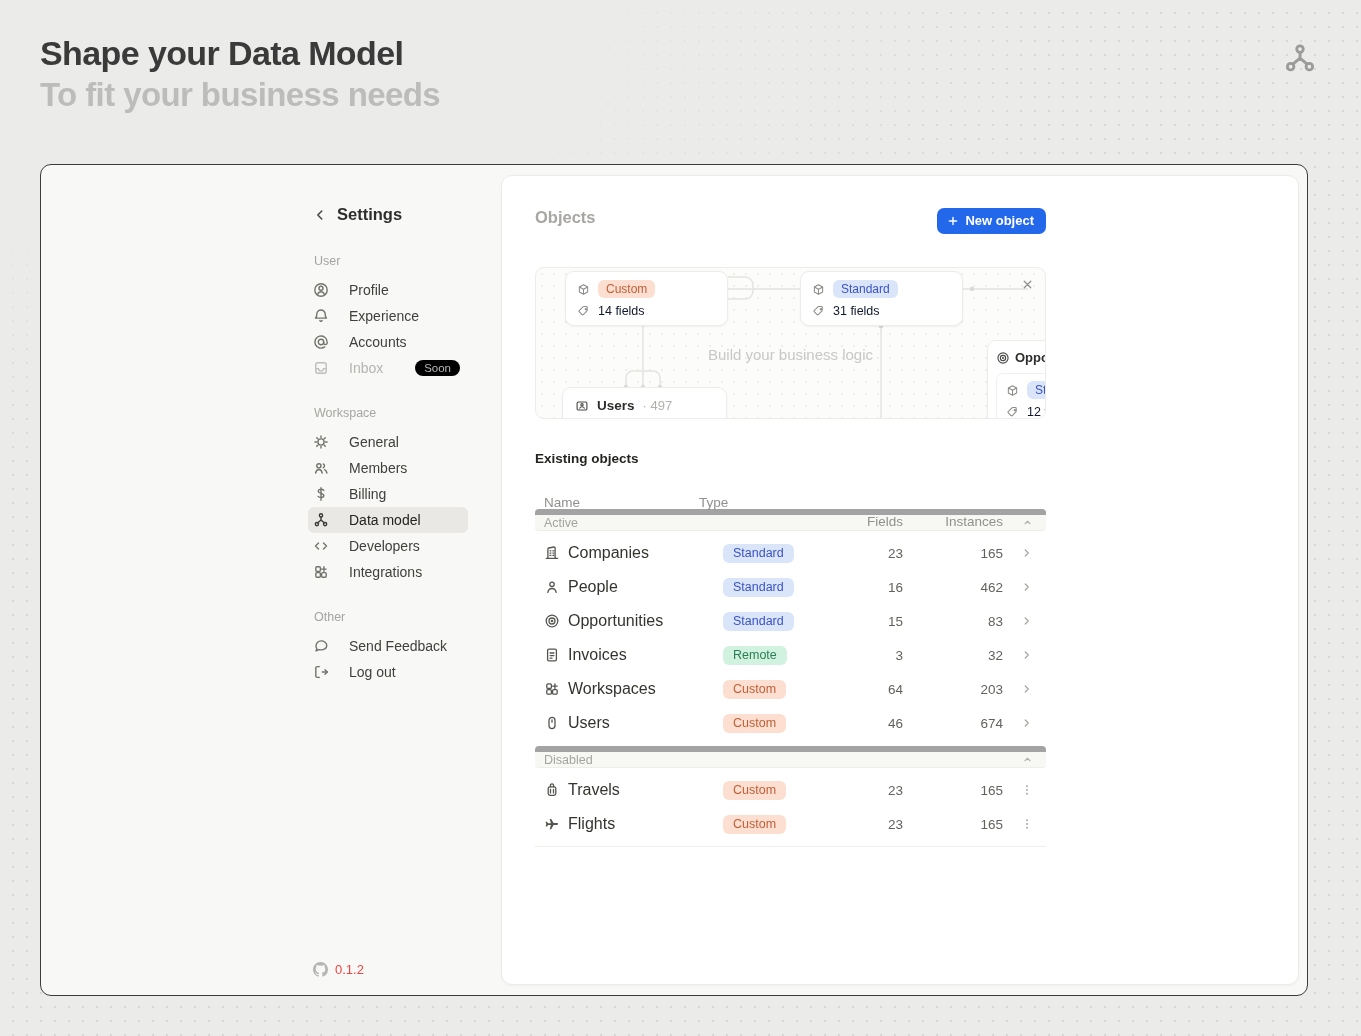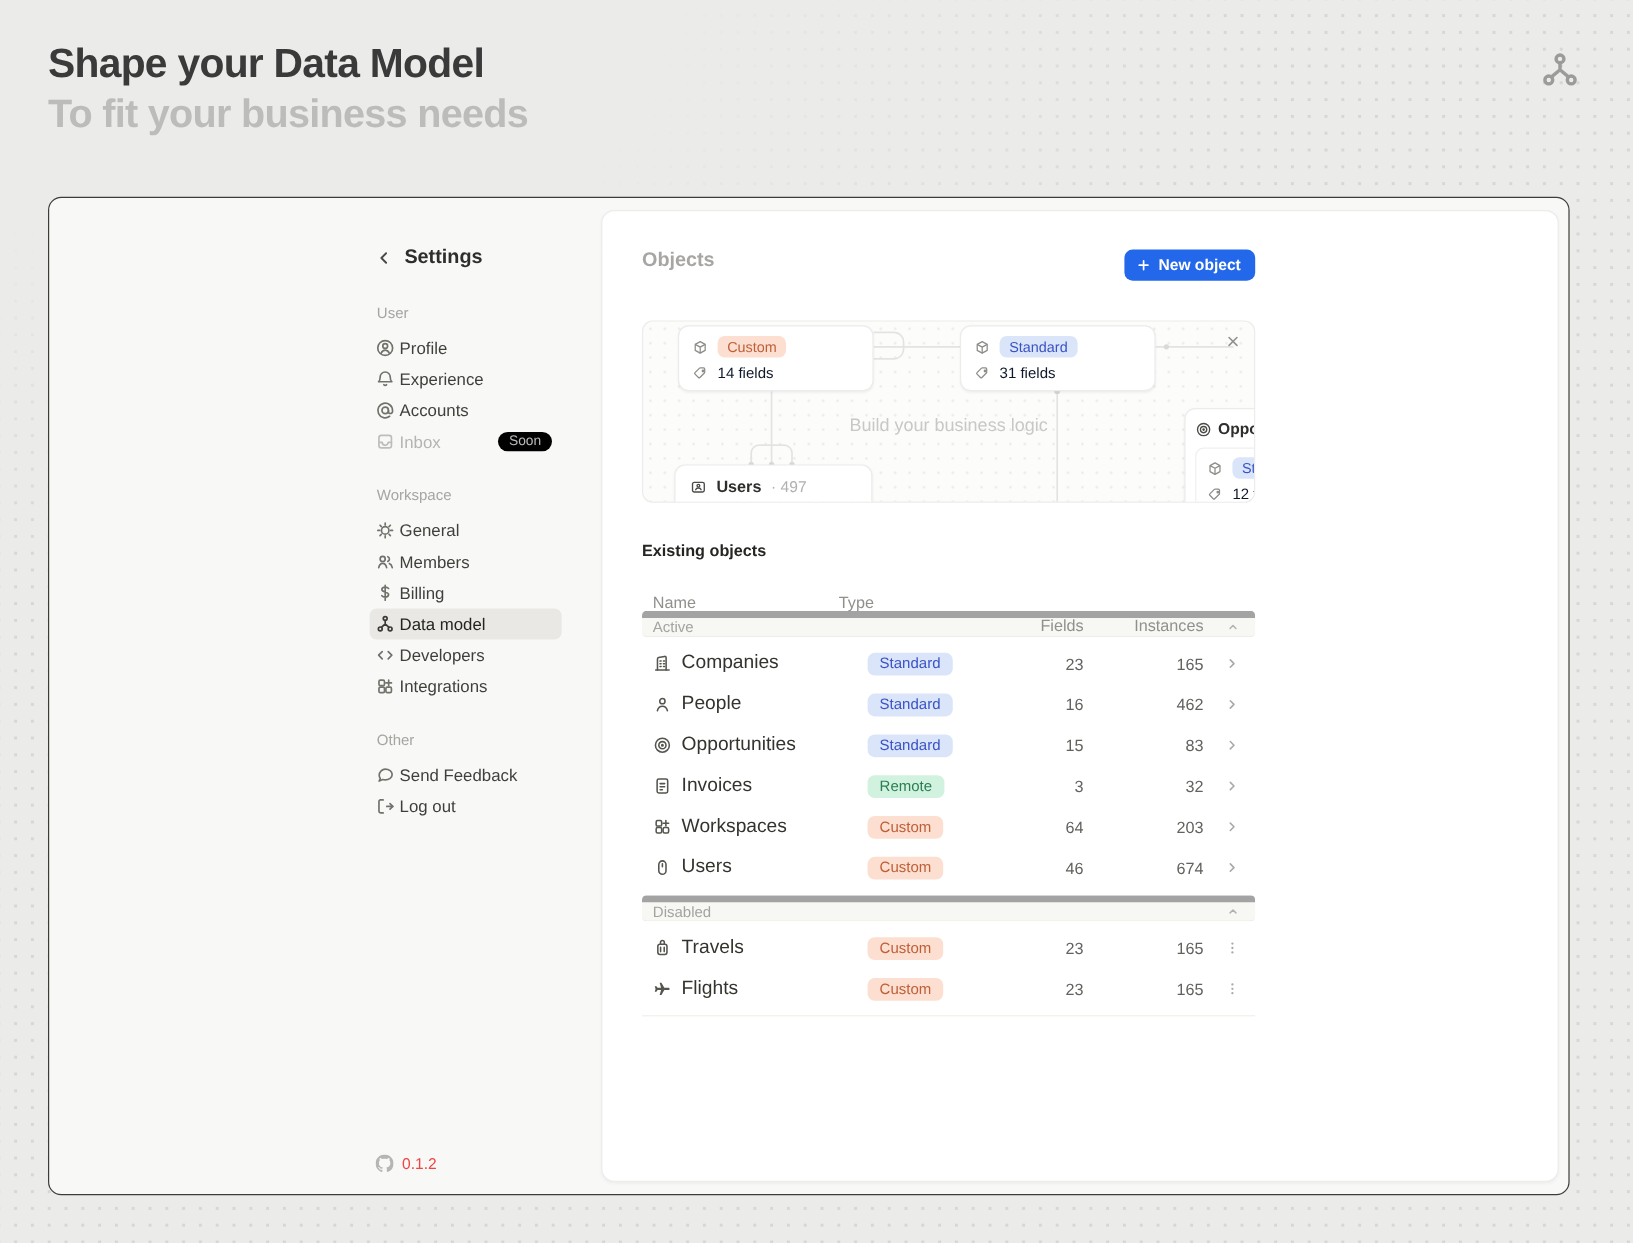--- a/index.html
+++ b/index.html
@@ -28,21 +28,21 @@
     display:flex; overflow:hidden; }
 
   
   .sidebar { width:460px; flex:none; position:relative; padding:40px 0 0 272px; }
   .settings-row { display:flex; align-items:center; gap:10px; color:#2e2e2c;
     font-size:16.5px; font-weight:700; margin-bottom:30px; cursor:pointer; }
   .settings-row .chev { color:#4a4a48; display:flex; }
   .side-section { margin-top:25px; }
   .side-section:first-of-type { margin-top:0; }
   .side-label { font-size:12.5px; color:#a5a5a2; margin:0 0 9px 1px; }
-  .side-item { height:26px; width:160px; display:flex; align-items:center; gap:4px;
+  .side-item { height:26px; width:160px; display:flex; align-items:center; gap:20px;
     font-size:14px; color:#3f3f3c; padding:0 8px 0 5px; margin-left:-5px;
     border-radius:6px; cursor:pointer; }
   .side-item .s-icon { color:#72726d; display:flex; flex:none; }
   .side-item.active { background:#e9e8e5; color:#232320; }
   .side-item.active .s-icon { color:#3a3a36; }
   .side-item.disabled { color:#b4b4b2; }
   .side-item.disabled .s-icon { color:#bdbdbb; }
   .soon-badge { margin-left:auto; background:#000000; color:#b7b7b5; font-size:11.5px;
     padding:2px 9px; border-radius:999px; }
   .version-row { position:absolute; left:272px; bottom:18px; display:flex; align-items:center;

